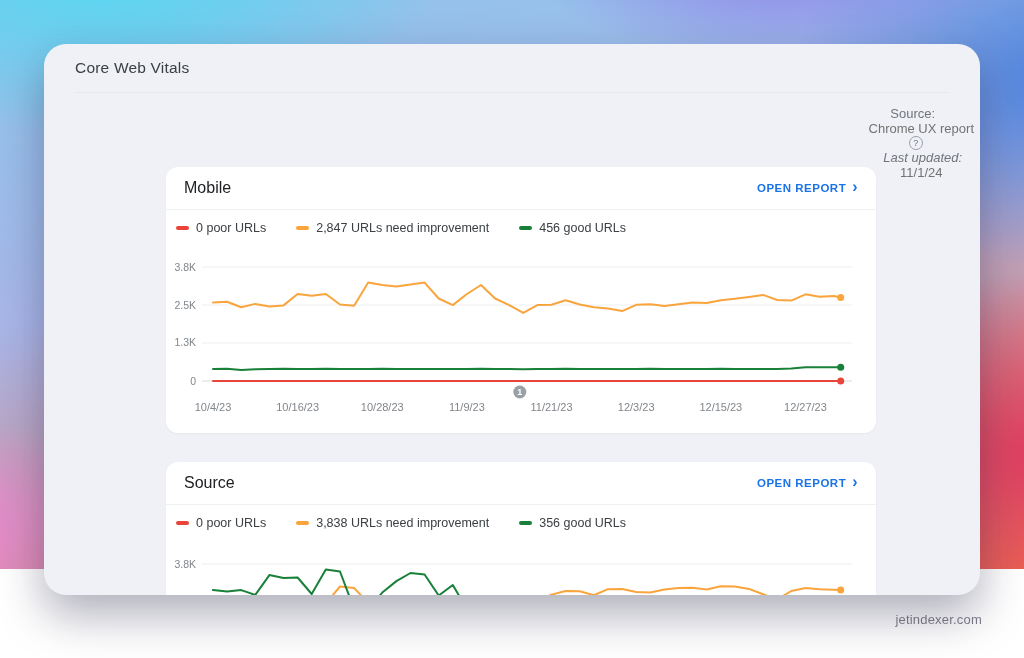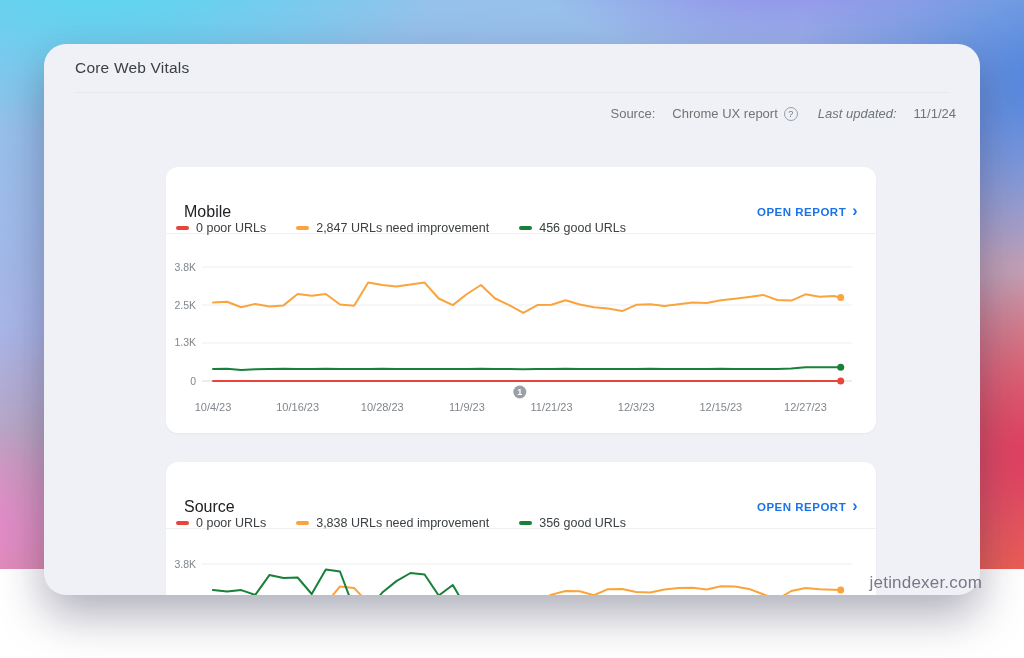--- a/index.html
+++ b/index.html
@@ -15,49 +15,49 @@
       radial-gradient(ellipse 55% 55% at 103% 80%, #e03a5e 0%, rgba(224,58,94,0) 58%),
       linear-gradient(168deg, #8cc6ec 0%, #a9b6e8 42%, #f0714f 100%);
   }
   .outer-card {
     position:absolute; left:44px; top:44px; width:936px; height:551px;
     background:#eff1f6; border-radius:22px; overflow:hidden;
     box-shadow:0 20px 45px rgba(25,25,60,.35);
   }
   .panel-header { height:49px; margin:0 31px; display:flex; align-items:center; border-bottom:1px solid #e4e7eb; }
   .panel-header h1 { font-size:15.5px; font-weight:400; color:#3c4043; letter-spacing:.2px; }
-  .source-row { position:absolute; top:62px; right:24px; display:flex; align-items:center; font-size:13px; color:#70757a; }
+  .source-row { position:absolute; top:62px; right:6px; display:flex; align-items:center; font-size:13px; color:#70757a;flex-direction:column; }
   .source-row .strong { color:#737373; margin-left:17px; }
   .help {
     display:inline-flex; align-items:center; justify-content:center;
     width:14px; height:14px; border:1.4px solid #9aa0a6; border-radius:50%;
     font-size:9px; color:#70757a; margin-left:6px; cursor:pointer;
   }
   .spaced { margin-left:20px;font-style:italic; }
   .device-card {
     position:absolute; left:122px; width:710px; background:#ffffff; border-radius:12px;
     box-shadow:0 1px 2px rgba(60,64,67,.05);
   }
   .device-card.mobile  { top:123px; height:266px; }
   .device-card.desktop { top:418px; height:220px; }
-  .card-header { height:43px; padding:0 18px; display:flex; align-items:center; justify-content:space-between; border-bottom:1px solid #f0f1f4;margin-top:24px; }
+  .card-header { height:43px; padding:0 18px; display:flex; align-items:center; justify-content:space-between; border-bottom:1px solid #f0f1f4; }
   .card-header h2 { font-size:16px; font-weight:400; color:#202124; }
   .open-report { display:flex; align-items:center; gap:6px; font-size:11.5px; font-weight:700; color:#1a73e8; letter-spacing:.5px; cursor:pointer; text-decoration:none;text-align:center; }
   .open-report .chev { font-size:16px; font-weight:700; line-height:1; margin-top:-2px; }
   .legend { position:absolute; top:54px; left:10px; display:flex; gap:30px; align-items:center; }
   .legend-item { display:flex; align-items:center; cursor:pointer;text-align:right; }
   .dash { width:13px; height:3.5px; border-radius:2px; margin-right:7px; }
   .legend-label { font-size:12.5px; color:#3c4043; }
   svg.chart { position:absolute; left:8px; display:block; }
   .device-card.mobile  svg.chart { top:88px; }
   .device-card.desktop svg.chart { top:90px; }
   .tick { fill:#80868b; font-size:10.5px; font-family:"Liberation Sans",sans-serif; }
   .xtick { fill:#80868b; font-size:11px; font-family:"Liberation Sans",sans-serif; }
   .marker-text { fill:#ffffff; font-size:9px; font-weight:bold; font-family:"Liberation Sans",sans-serif; }
-  .watermark { position:absolute; right:42px; top:573px; font-size:17px; color:rgba(48,42,66,.62); letter-spacing:.2px; }
+  .watermark { position:absolute; right:42px; top:612px; font-size:13px; color:rgba(48,42,66,.62); letter-spacing:.2px; }
 </style>
 </head>
 <body>
 
 <div class="bg">
   <div class="outer-card">
 
     <div class="panel-header">
       <h1>Core Web Vitals</h1>
     </div>

